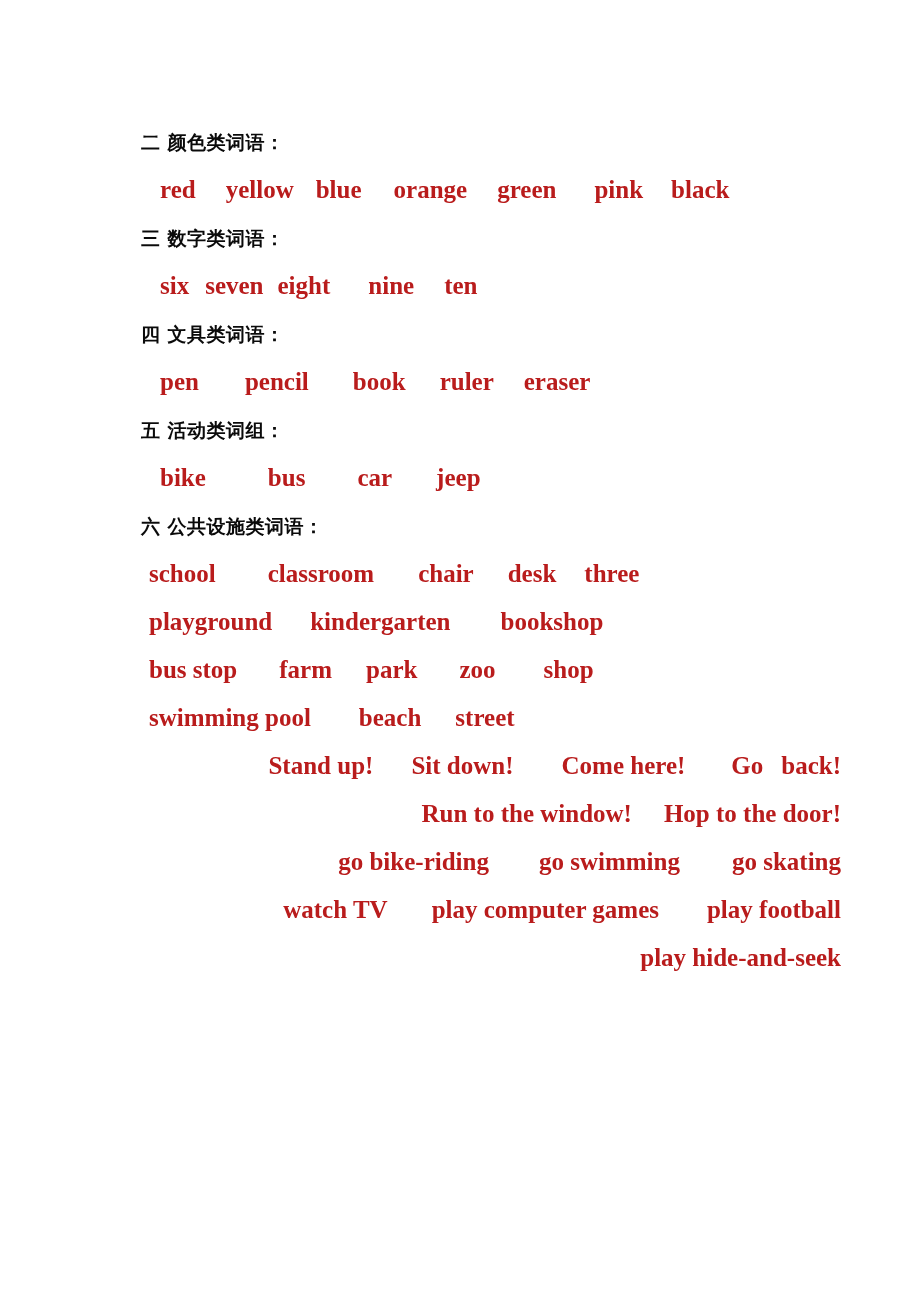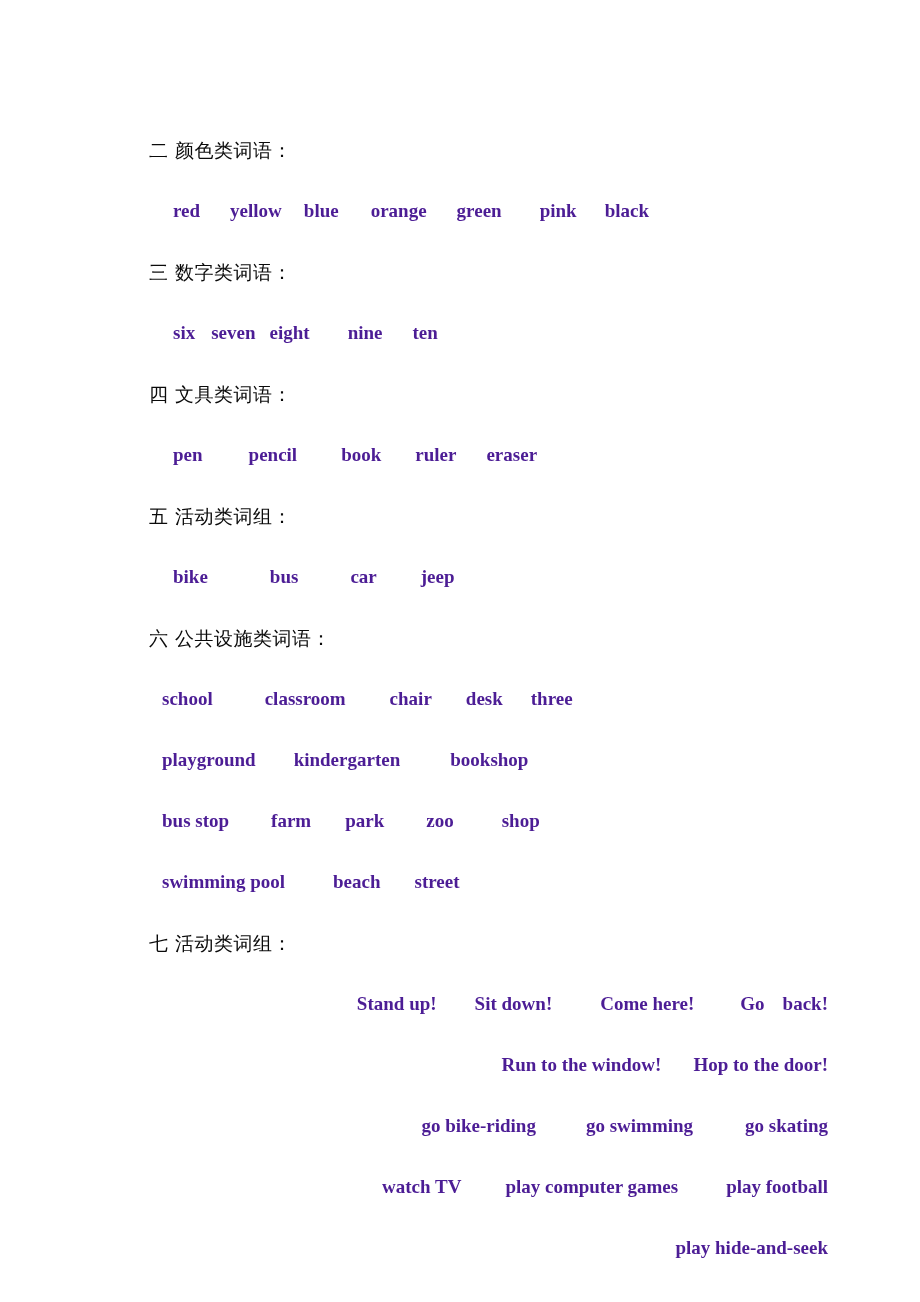--- a/index.html
+++ b/index.html
@@ -29,41 +29,41 @@
     position: absolute;
     left: 141px;
     top: 118px;
     width: 700px;
   }
 
   
   .section-heading {
     font-family: "DejaVu Sans", "Liberation Sans", sans-serif;
     font-size: 19px;
-    font-weight: 400;
+    font-weight: 700;
     line-height: 48px;
     height: 48px;
     letter-spacing: 0.5px;
     white-space: pre;
-    margin: 8px;
+    margin: 0;
     padding: 0;
     color: #0a0a0a;
   }
 
   
   .word-row {
     font-family: "Liberation Serif", "DejaVu Serif", serif;
     font-weight: bold;
-    font-size: 19px;
+    font-size: 25px;
     line-height: 48px;
     height: 48px;
     white-space: pre;
-    margin: 13px;
+    margin: 0;
     padding: 0;
-    color: #4c1d95;
+    color: #b91c1c;
   }
   .word-row .w { display: inline; }
   .word-row .gap { display: inline-block; }
 
   
   .indent-a { padding-left: 19px; }  
   .indent-b { padding-left: 8px;  }  
   .indent-c { padding-left: 29px; text-align: right; }  
 </style>
 </head>
@@ -88,21 +88,20 @@
         <div class="word-row indent-a"><span class="w">bike</span><span class="gap" style="width: 62px;"></span><span class="w">bus</span><span class="gap" style="width: 52px;"></span><span class="w">car</span><span class="gap" style="width: 44px;"></span><span class="w">jeep</span></div>
       </div>
       <div class="section">
         <div class="section-heading">六 公共设施类词语：</div>
         <div class="word-row indent-b"><span class="w">school</span><span class="gap" style="width: 52px;"></span><span class="w">classroom</span><span class="gap" style="width: 44px;"></span><span class="w">chair</span><span class="gap" style="width: 34px;"></span><span class="w">desk</span><span class="gap" style="width: 28px;"></span><span class="w">three</span></div>
         <div class="word-row indent-b"><span class="w">playground</span><span class="gap" style="width: 38px;"></span><span class="w">kindergarten</span><span class="gap" style="width: 50px;"></span><span class="w">bookshop</span></div>
         <div class="word-row indent-b"><span class="w">bus stop</span><span class="gap" style="width: 42px;"></span><span class="w">farm</span><span class="gap" style="width: 34px;"></span><span class="w">park</span><span class="gap" style="width: 42px;"></span><span class="w">zoo</span><span class="gap" style="width: 48px;"></span><span class="w">shop</span></div>
         <div class="word-row indent-b"><span class="w">swimming pool</span><span class="gap" style="width: 48px;"></span><span class="w">beach</span><span class="gap" style="width: 34px;"></span><span class="w">street</span></div>
       </div>
       <div class="section">
-        <div class="section-heading">七 活动类词组：</div>
         <div class="word-row indent-c"><span class="w">Stand up!</span><span class="gap" style="width: 38px;"></span><span class="w">Sit down!</span><span class="gap" style="width: 48px;"></span><span class="w">Come here!</span><span class="gap" style="width: 46px;"></span><span class="w">Go</span><span class="gap" style="width: 18px;"></span><span class="w">back!</span></div>
         <div class="word-row indent-c"><span class="w">Run to the window!</span><span class="gap" style="width: 32px;"></span><span class="w">Hop to the door!</span></div>
         <div class="word-row indent-c"><span class="w">go bike-riding</span><span class="gap" style="width: 50px;"></span><span class="w">go swimming</span><span class="gap" style="width: 52px;"></span><span class="w">go skating</span></div>
         <div class="word-row indent-c"><span class="w">watch TV</span><span class="gap" style="width: 44px;"></span><span class="w">play computer games</span><span class="gap" style="width: 48px;"></span><span class="w">play football</span></div>
         <div class="word-row indent-c"><span class="w">play hide-and-seek</span></div>
       </div>
     </div>
 </div>
 
 </body></html>

